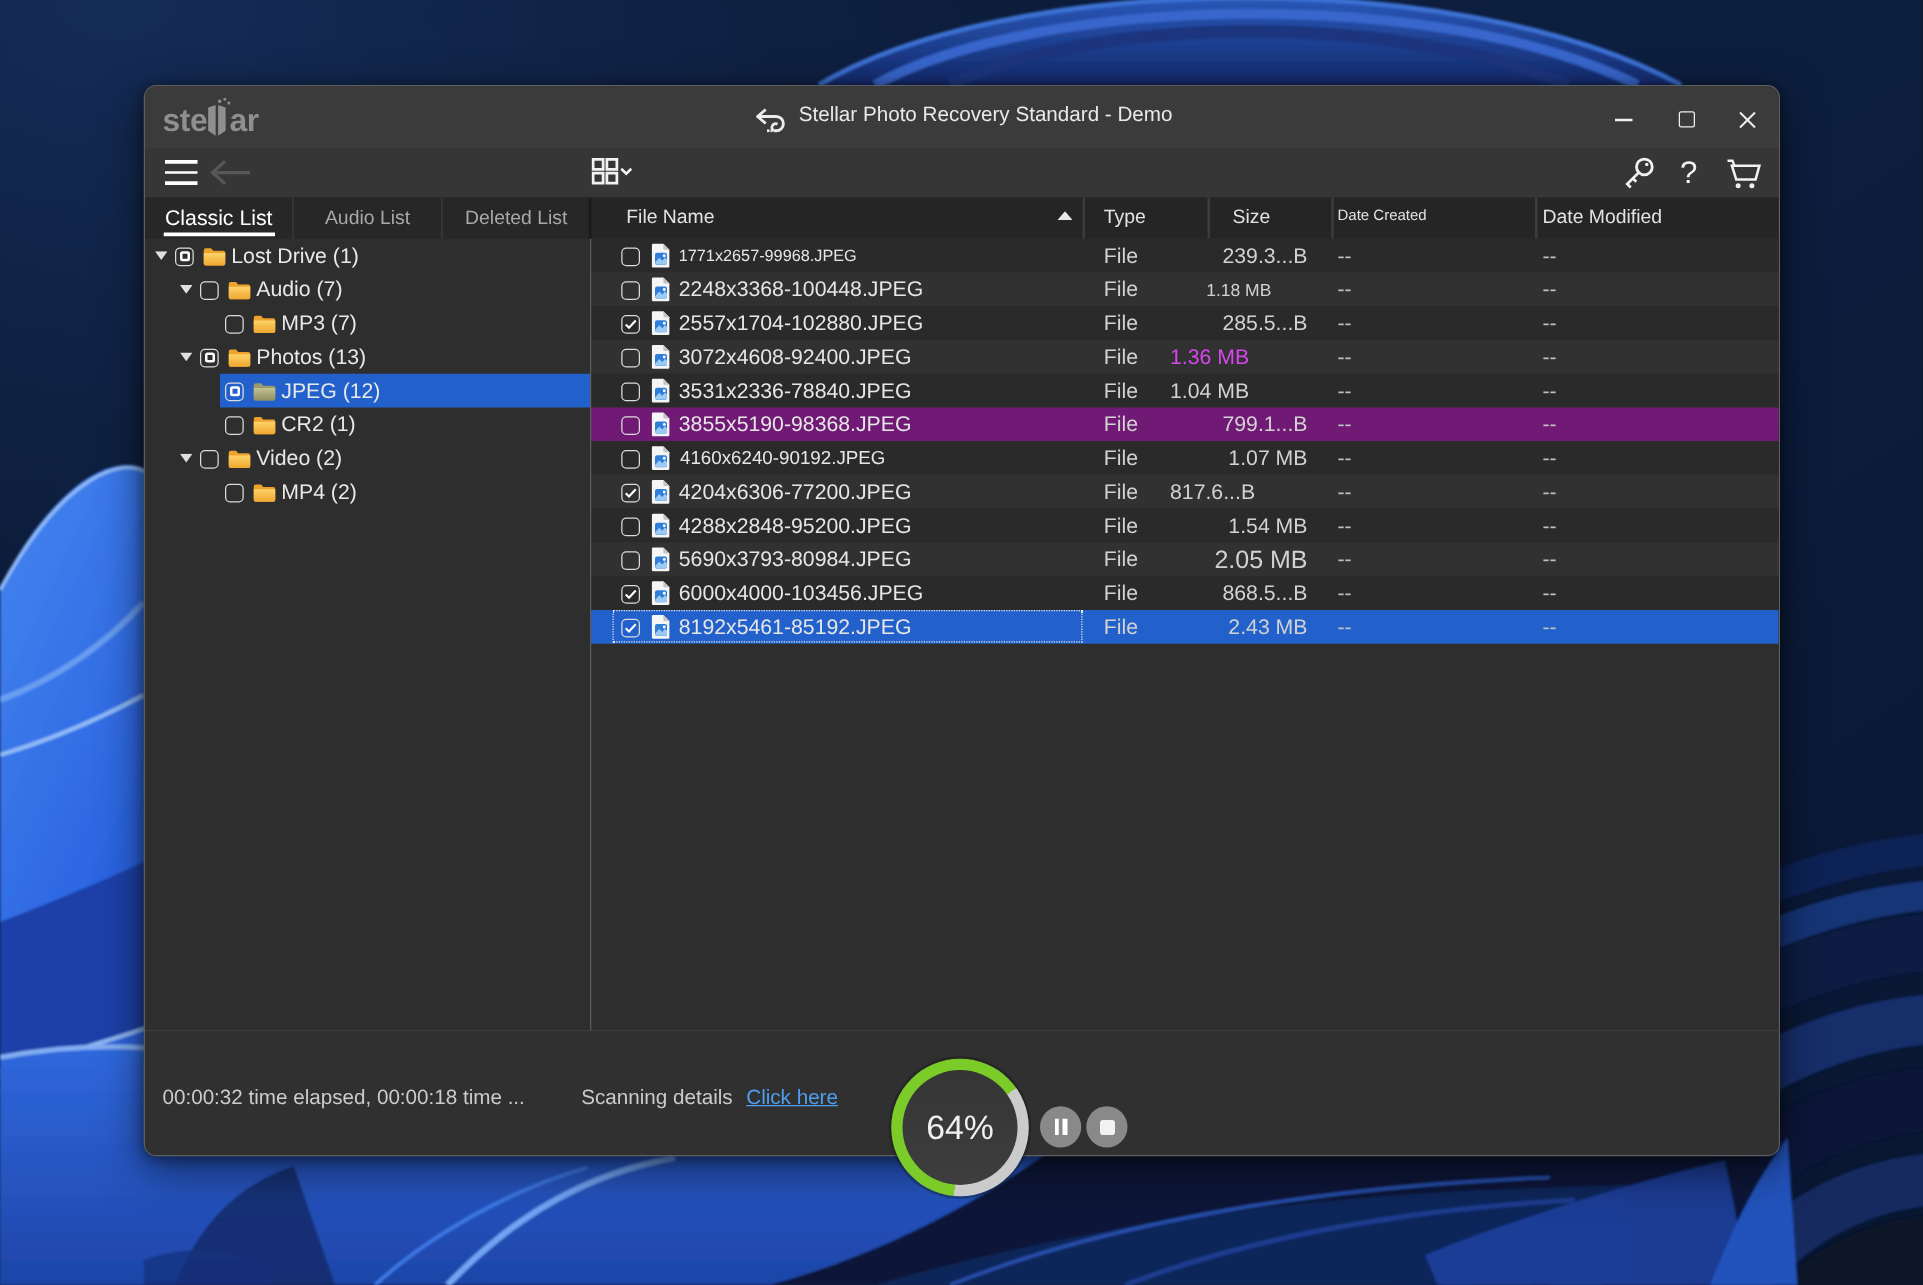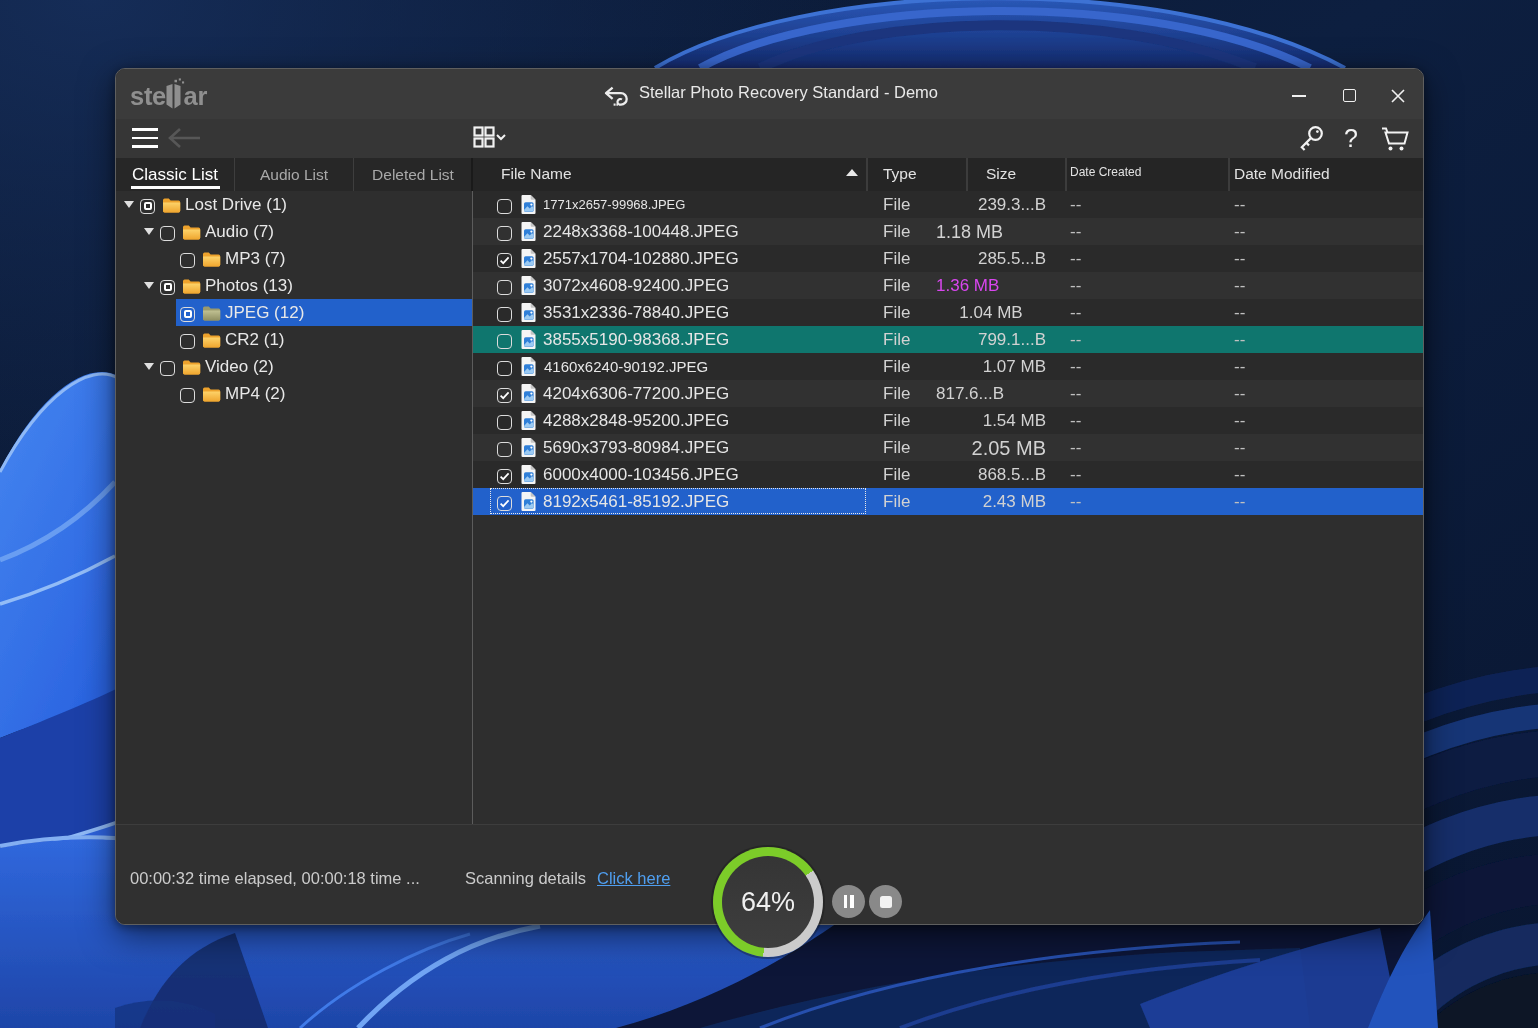--- a/index.html
+++ b/index.html
@@ -245,21 +245,21 @@
         <svg width="16" height="21" viewBox="0 0 16 21" style="display:block">
 <path d="M1.5,1 h8.2 l4.8,4.8 V19 q0,1 -1,1 h-12 q-1,0 -1,-1 V2 q0,-1 1,-1 z" fill="#f5f5f5"></path>
 <path d="M9.7,1 l4.8,4.8 h-3.8 q-1,0 -1,-1 z" fill="#c4c4c4"></path>
 <rect x="3" y="8.2" width="9.6" height="9.6" rx="1.6" fill="#2f7fd8"></rect>
 <path d="M3,16 l3.4,-3.8 2.4,2.3 2.2,-2.6 1.6,1.8 v2.3 q0,1.6-1.6,1.6 h-6.4 q-1.6,0-1.6,-1.6z" fill="#9ccaf2"></path>
 <circle cx="10.4" cy="10.6" r="1.15" fill="#fff"></circle>
 </svg>
       </div>
       <div style="position:absolute;left:71px;top:0;height:27px;line-height:28px;font-size:17px;color:#e6e6e6">2248x3368-100448.JPEG</div>
       <div style="position:absolute;left:411px;top:0;height:27px;line-height:28px;font-size:17px;color:#d2d2d2">File</div>
-      <div style="position:absolute;left:464px;top:0;width:110px;height:27px;line-height:28px;text-align:left;font-size:18px;color:#d2d2d2">1.18 MB</div>
+      <div style="position:absolute;left:464px;top:0;width:110px;height:27px;line-height:28px;text-align:center;font-size:14px;color:#d2d2d2">1.18 MB</div>
       <div style="position:absolute;left:598px;top:0;height:27px;line-height:28px;font-size:17px;color:#c0c0c0">--</div>
       <div style="position:absolute;left:762px;top:0;height:27px;line-height:28px;font-size:17px;color:#c0c0c0">--</div>
     </div>
     <div style="position:absolute;left:356px;top:176px;width:951px;height:27px;background:#2a2a2a">
       <div style="position:absolute;left:25px;top:6px"><span style="position:relative;display:inline-block;width:15px;height:15px;border:1.7px solid #dcdcdc;border-radius:4px;box-sizing:border-box;vertical-align:middle"><svg width="13" height="13" viewBox="0 0 13 13" style="position:absolute;left:0px;top:0px">
             <path d="M2.6,6.6 l2.6,2.6 L10.6,3.4" stroke="#fff" stroke-width="1.7" fill="none"></path>
           </svg></span></div>
       <div style="position:absolute;left:49px;top:3px">
         <svg width="16" height="21" viewBox="0 0 16 21" style="display:block">
 <path d="M1.5,1 h8.2 l4.8,4.8 V19 q0,1 -1,1 h-12 q-1,0 -1,-1 V2 q0,-1 1,-1 z" fill="#f5f5f5"></path>
@@ -298,25 +298,25 @@
         <svg width="16" height="21" viewBox="0 0 16 21" style="display:block">
 <path d="M1.5,1 h8.2 l4.8,4.8 V19 q0,1 -1,1 h-12 q-1,0 -1,-1 V2 q0,-1 1,-1 z" fill="#f5f5f5"></path>
 <path d="M9.7,1 l4.8,4.8 h-3.8 q-1,0 -1,-1 z" fill="#c4c4c4"></path>
 <rect x="3" y="8.2" width="9.6" height="9.6" rx="1.6" fill="#2f7fd8"></rect>
 <path d="M3,16 l3.4,-3.8 2.4,2.3 2.2,-2.6 1.6,1.8 v2.3 q0,1.6-1.6,1.6 h-6.4 q-1.6,0-1.6,-1.6z" fill="#9ccaf2"></path>
 <circle cx="10.4" cy="10.6" r="1.15" fill="#fff"></circle>
 </svg>
       </div>
       <div style="position:absolute;left:71px;top:0;height:27px;line-height:28px;font-size:17px;color:#e6e6e6">3531x2336-78840.JPEG</div>
       <div style="position:absolute;left:411px;top:0;height:27px;line-height:28px;font-size:17px;color:#d2d2d2">File</div>
-      <div style="position:absolute;left:464px;top:0;width:110px;height:27px;line-height:28px;text-align:center;font-size:17px;color:#d2d2d2">1.04 MB</div>
-      <div style="position:absolute;left:598px;top:0;height:27px;line-height:28px;font-size:17px;color:#c0c0c0">--</div>
-      <div style="position:absolute;left:762px;top:0;height:27px;line-height:28px;font-size:17px;color:#c0c0c0">--</div>
-    </div>
-    <div style="position:absolute;left:356px;top:257px;width:951px;height:27px;background:#0f766e">
+      <div style="position:absolute;left:464px;top:0;width:110px;height:27px;line-height:28px;text-align:left;font-size:17px;color:#d2d2d2">1.04 MB</div>
+      <div style="position:absolute;left:598px;top:0;height:27px;line-height:28px;font-size:17px;color:#c0c0c0">--</div>
+      <div style="position:absolute;left:762px;top:0;height:27px;line-height:28px;font-size:17px;color:#c0c0c0">--</div>
+    </div>
+    <div style="position:absolute;left:356px;top:257px;width:951px;height:27px;background:#701a75">
       <div style="position:absolute;left:25px;top:6px"><span style="position:relative;display:inline-block;width:15px;height:15px;border:1.7px solid #dcdcdc;border-radius:4px;box-sizing:border-box;vertical-align:middle"></span></div>
       <div style="position:absolute;left:49px;top:3px">
         <svg width="16" height="21" viewBox="0 0 16 21" style="display:block">
 <path d="M1.5,1 h8.2 l4.8,4.8 V19 q0,1 -1,1 h-12 q-1,0 -1,-1 V2 q0,-1 1,-1 z" fill="#f5f5f5"></path>
 <path d="M9.7,1 l4.8,4.8 h-3.8 q-1,0 -1,-1 z" fill="#c4c4c4"></path>
 <rect x="3" y="8.2" width="9.6" height="9.6" rx="1.6" fill="#2f7fd8"></rect>
 <path d="M3,16 l3.4,-3.8 2.4,2.3 2.2,-2.6 1.6,1.8 v2.3 q0,1.6-1.6,1.6 h-6.4 q-1.6,0-1.6,-1.6z" fill="#9ccaf2"></path>
 <circle cx="10.4" cy="10.6" r="1.15" fill="#fff"></circle>
 </svg>
       </div>

